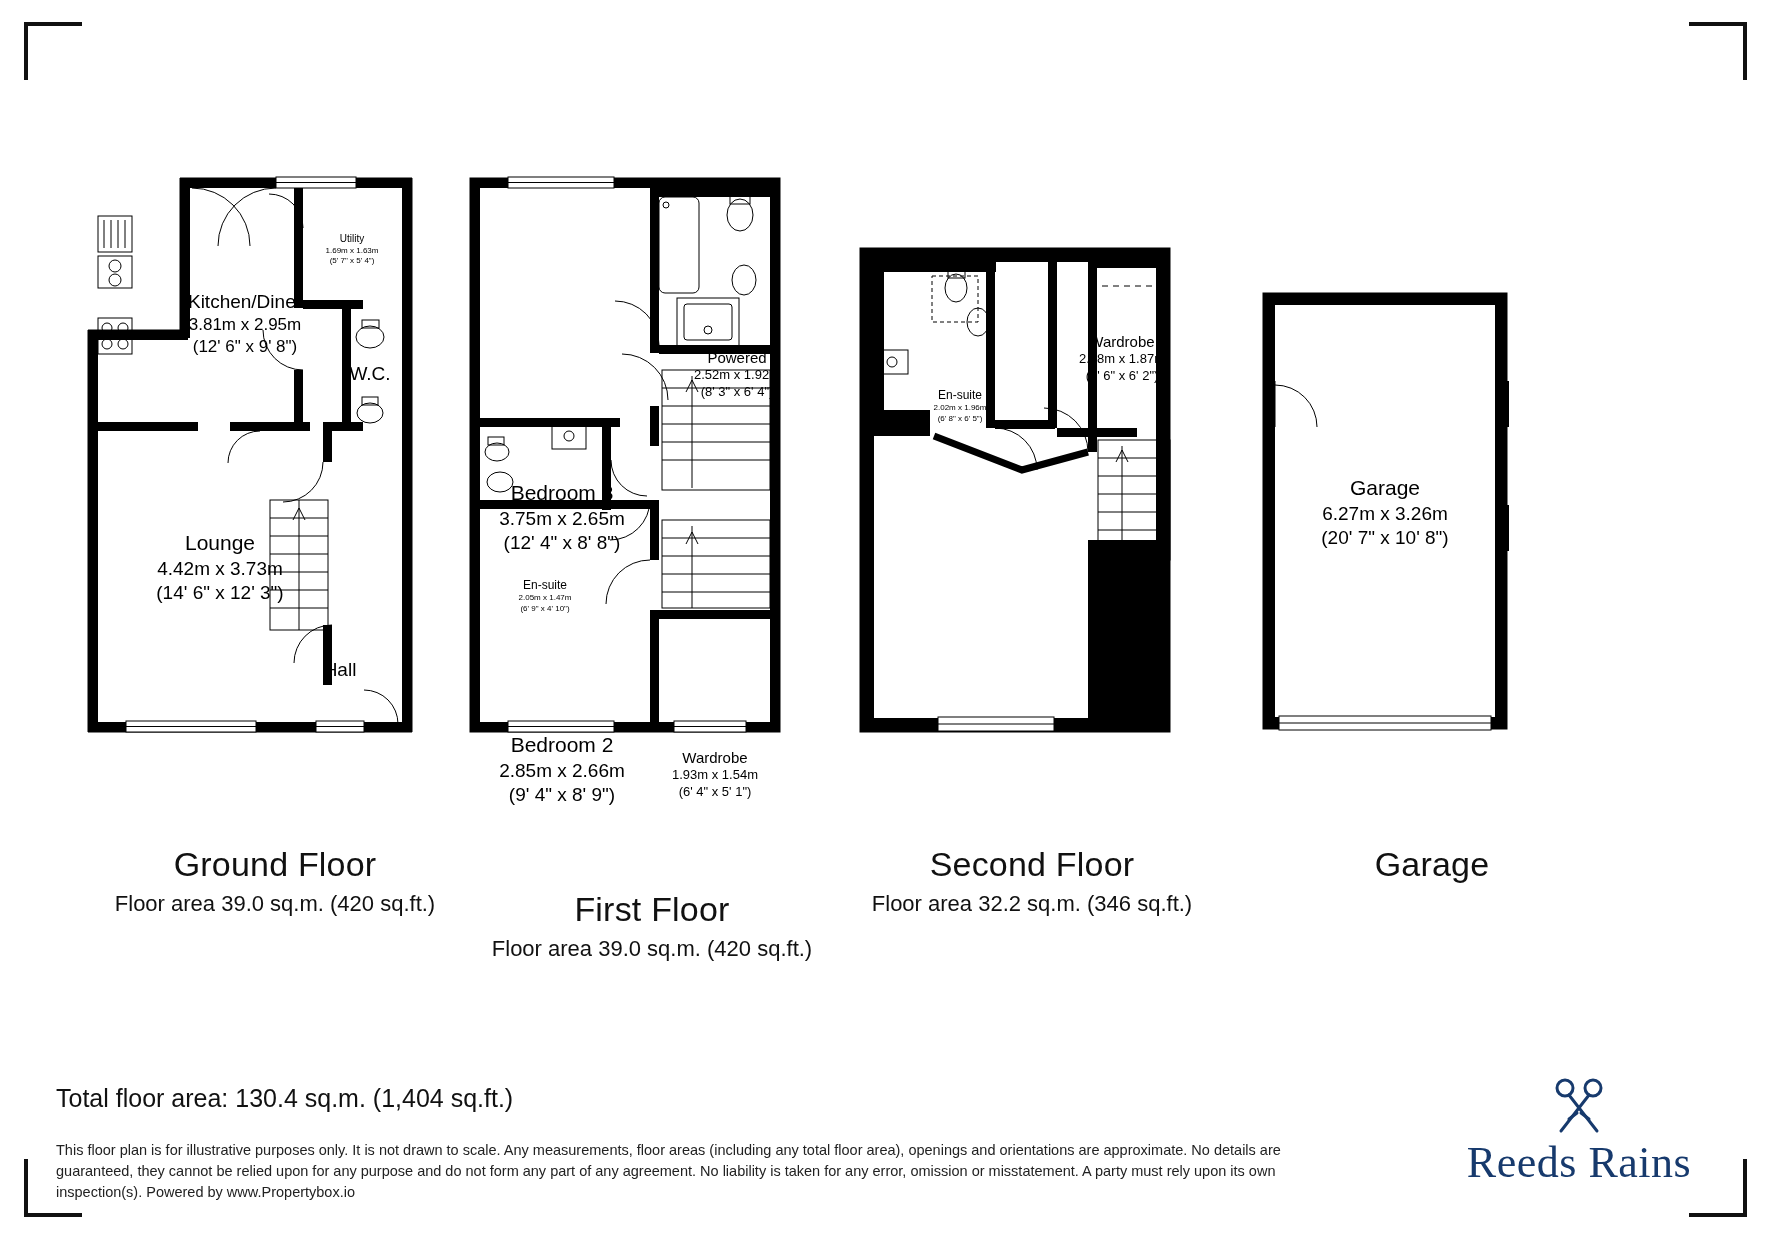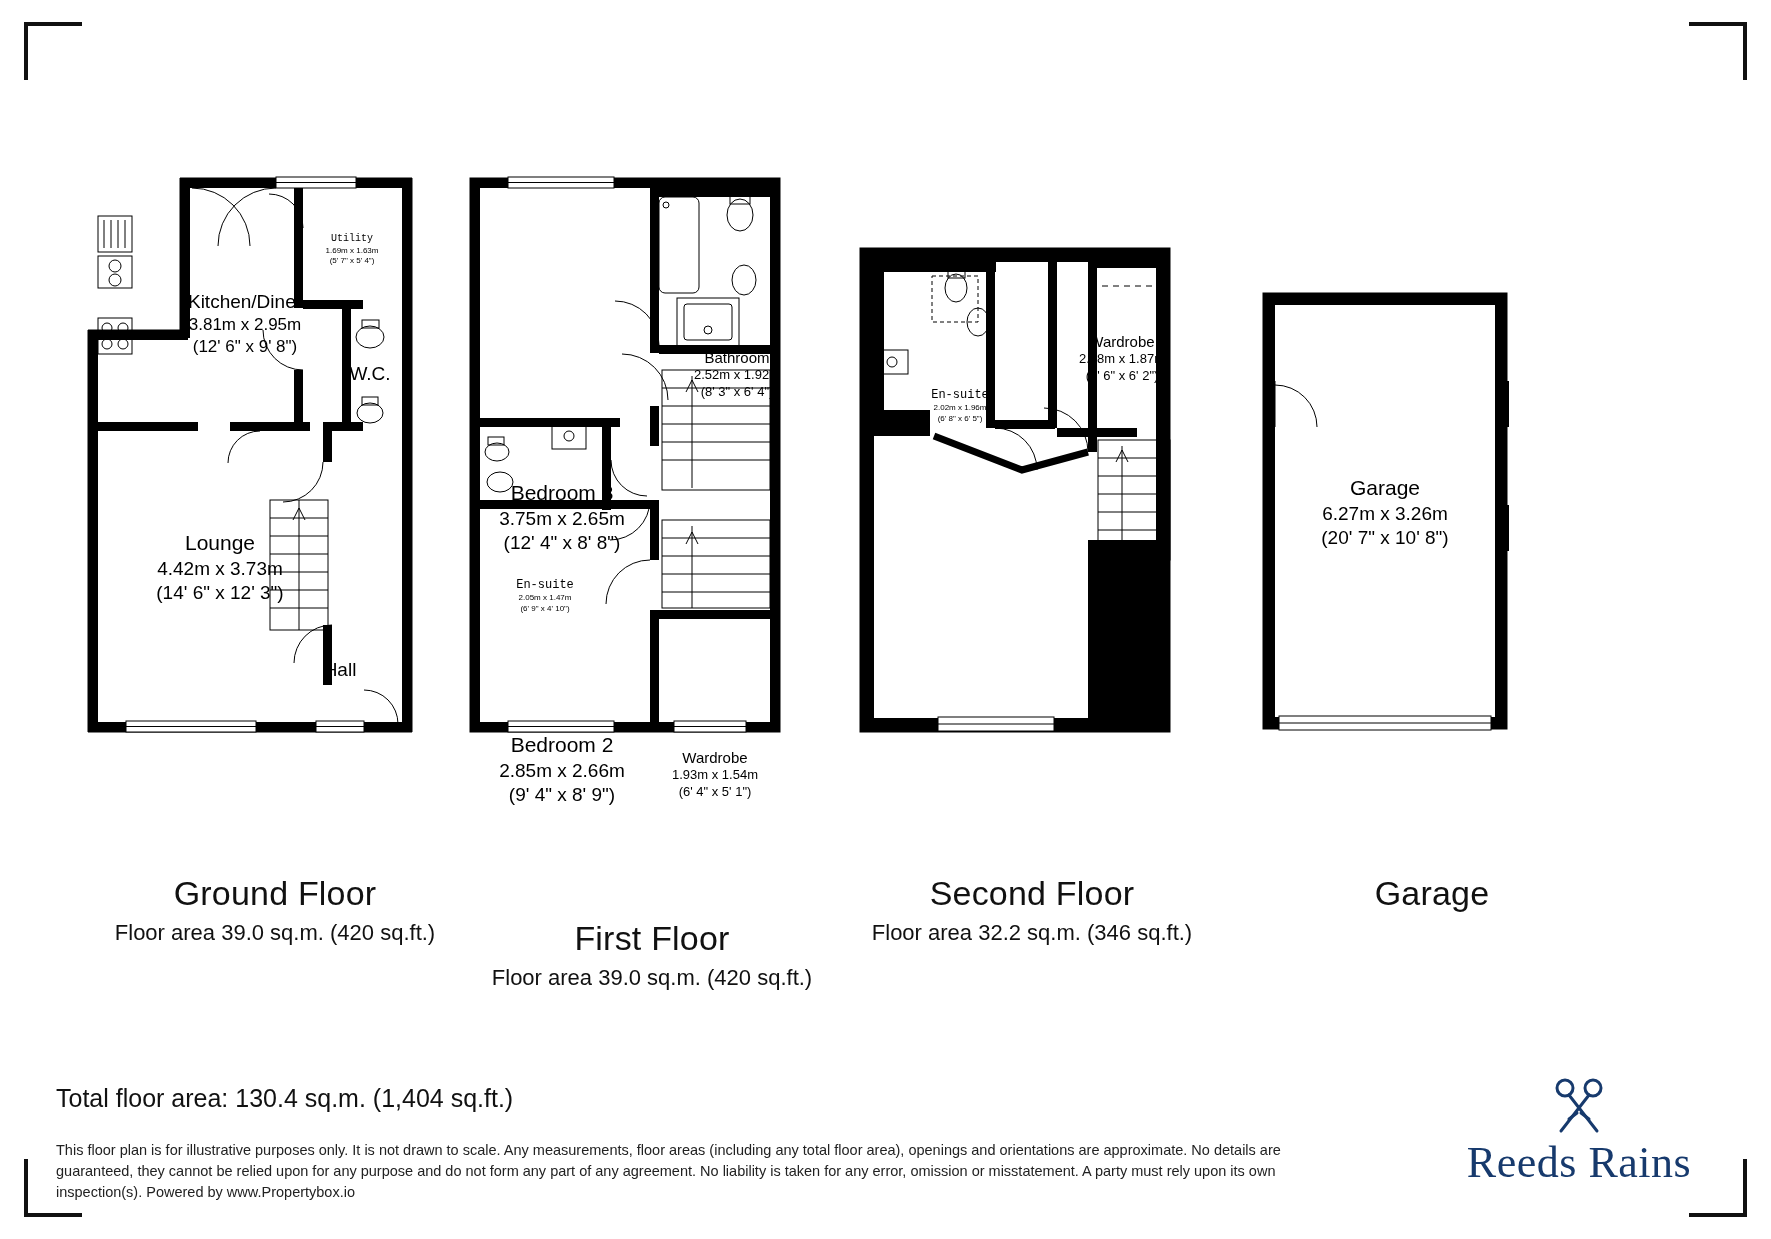--- a/index.html
+++ b/index.html
@@ -7,32 +7,32 @@
 
   .corner{position:absolute;width:54px;height:54px;}
   .corner.tl{top:22px;left:24px;border-top:4px solid #111;border-left:4px solid #111;}
   .corner.tr{top:22px;right:24px;border-top:4px solid #111;border-right:4px solid #111;}
   .corner.bl{bottom:22px;left:24px;border-bottom:4px solid #111;border-left:4px solid #111;}
   .corner.br{bottom:22px;right:24px;border-bottom:4px solid #111;border-right:4px solid #111;}
 
   .plans{position:absolute;left:0;top:140px;width:1771px;height:620px;}
   .plan{position:absolute;top:0;}
 
-  .caption{position:absolute;text-align:center;margin-top:29px;}
+  .caption{position:absolute;text-align:center;}
   .caption .ttl{font-size:34px;font-weight:400;color:#111;letter-spacing:.2px;}
   .caption .area{font-size:22px;color:#111;margin-top:6px;line-height:1.3;}
 
   .label{position:absolute;text-align:center;line-height:1.28;color:#000;}
   .label .nm{font-size:19px;}
   .label .dm{font-size:17px;}
   .label.big .nm{font-size:21px;}
   .label.big .dm{font-size:19px;}
   .label.sm .nm{font-size:11px;}
   .label.sm .dm{font-size:9px;}
-  .label.tiny .nm{font-size:10px;font-family:Liberation Mono, monospace;}
+  .label.tiny .nm{font-size:10px;}
   .label.tiny .dm{font-size:8px;}
 
   .footer-total{position:absolute;left:56px;top:1084px;font-size:25px;color:#111;}
   .disclaimer{position:absolute;left:56px;top:1140px;width:1300px;font-size:14.5px;line-height:1.45;color:#222;}
 
   .brand{position:absolute;right:42px;top:1075px;width:300px;text-align:center;color:#173a6d;}
   .brand .name{font-size:44px;letter-spacing:.5px;font-family:"Liberation Serif",serif;}
   .brand .keys{height:62px;display:flex;align-items:flex-end;justify-content:center;}
 
   svg{display:block;}
@@ -233,21 +233,21 @@
       </g>
     </svg>
 
     <div class="label big" style="left:10px;top:262px;width:180px;margin-top:48px;">
       <div class="nm">Bedroom 3</div>
       <div class="dm">3.75m x 2.65m</div>
       <div class="dm">(12' 4" x 8' 8")</div>
     </div>
 
     <div class="label sm" style="left:215px;top:178px;width:120px;">
-      <div class="nm" style="font-size:15px;">Bathroom</div>
+      <div class="nm" style="font-size:15px;">Powered</div>
       <div class="dm" style="font-size:13px;">2.52m x 1.92m</div>
       <div class="dm" style="font-size:13px;">(8' 3" x 6' 4")</div>
     </div>
 
     <div class="label tiny" style="left:20px;top:408px;width:126px;">
       <div class="nm" style="font-size:12px;">En-suite</div>
       <div class="dm">2.05m x 1.47m</div>
       <div class="dm">(6' 9" x 4' 10")</div>
     </div>
 

